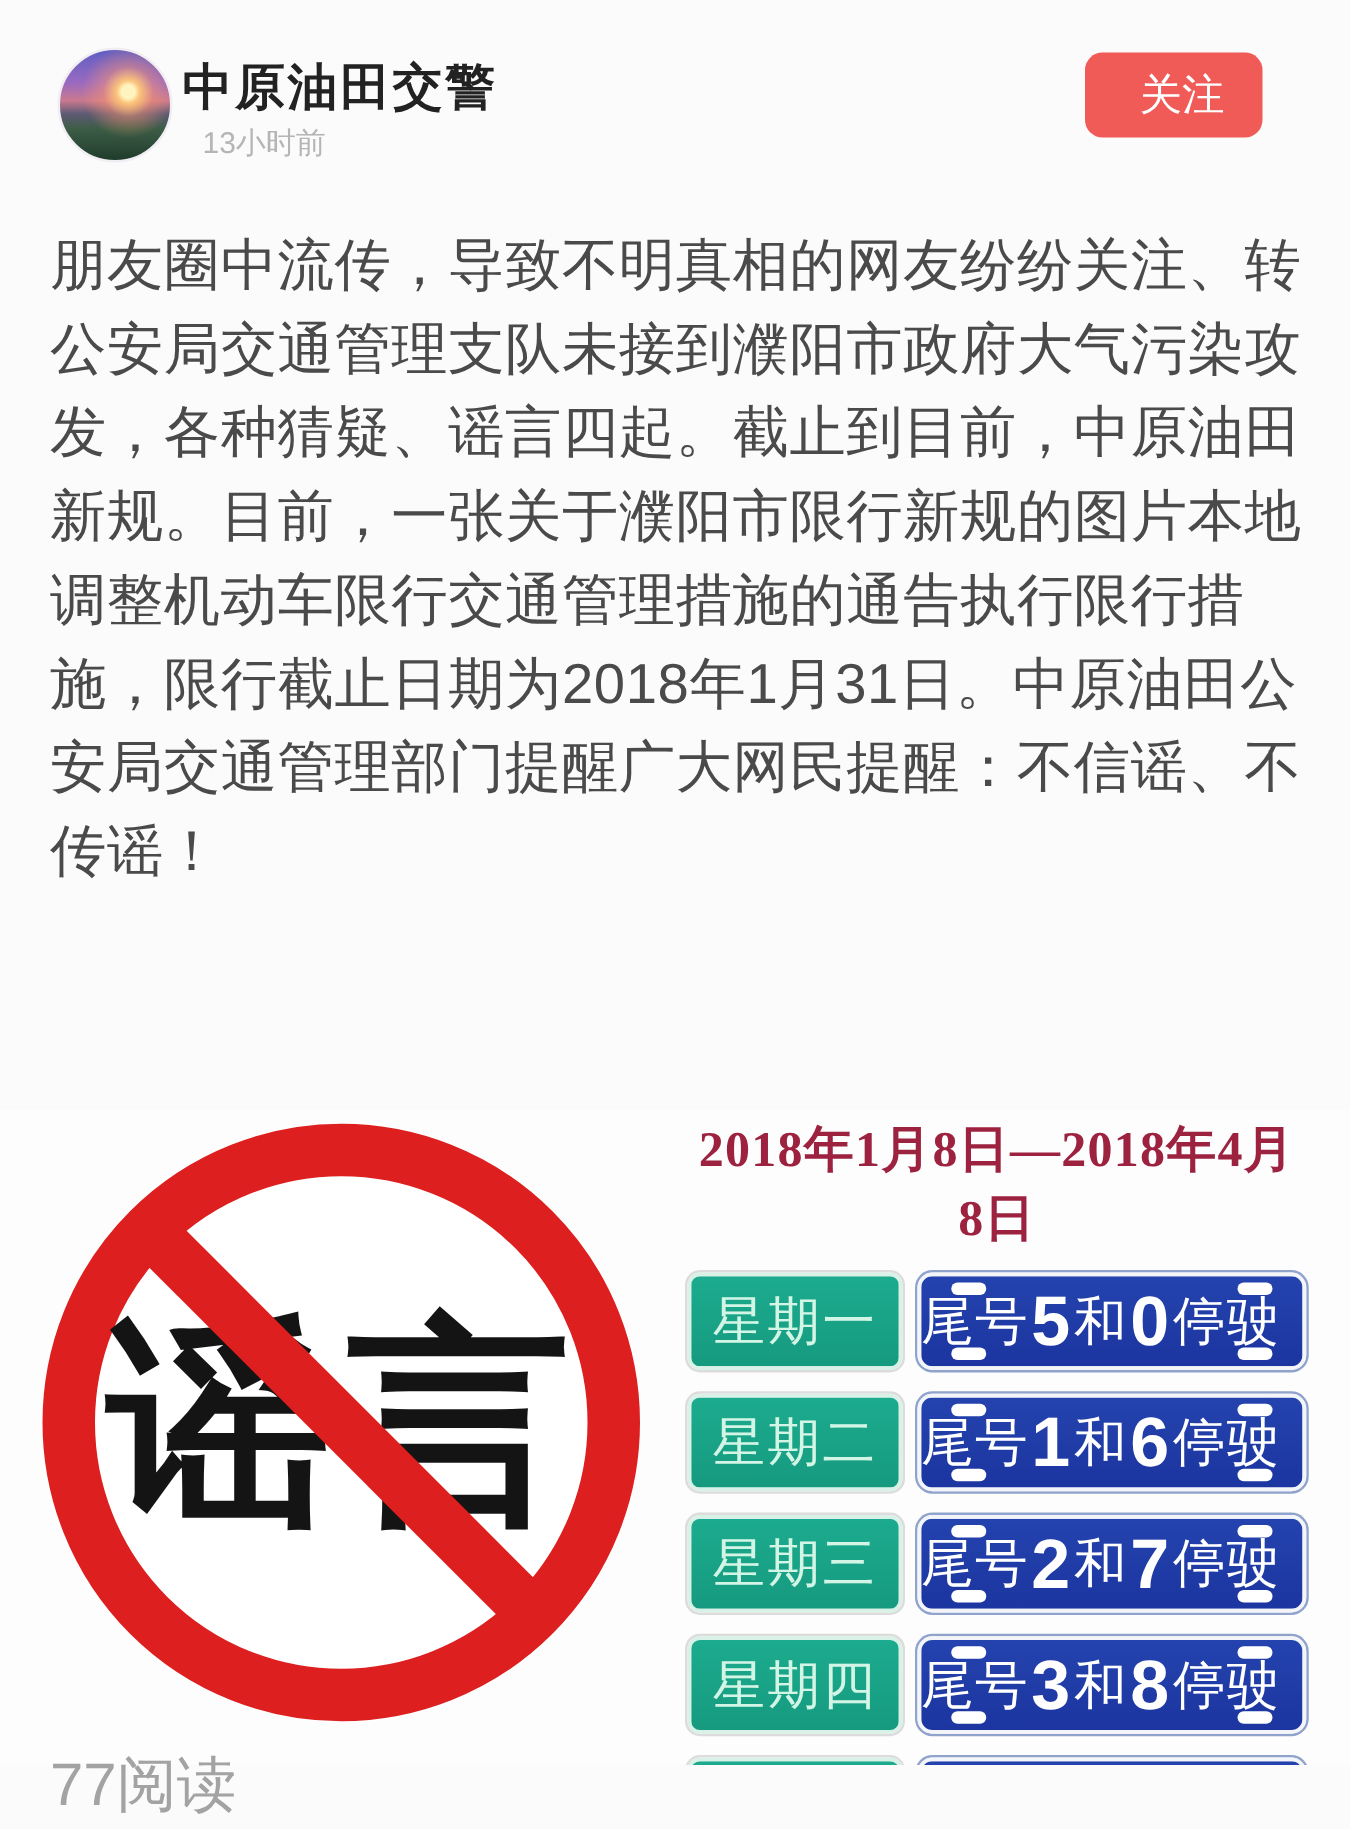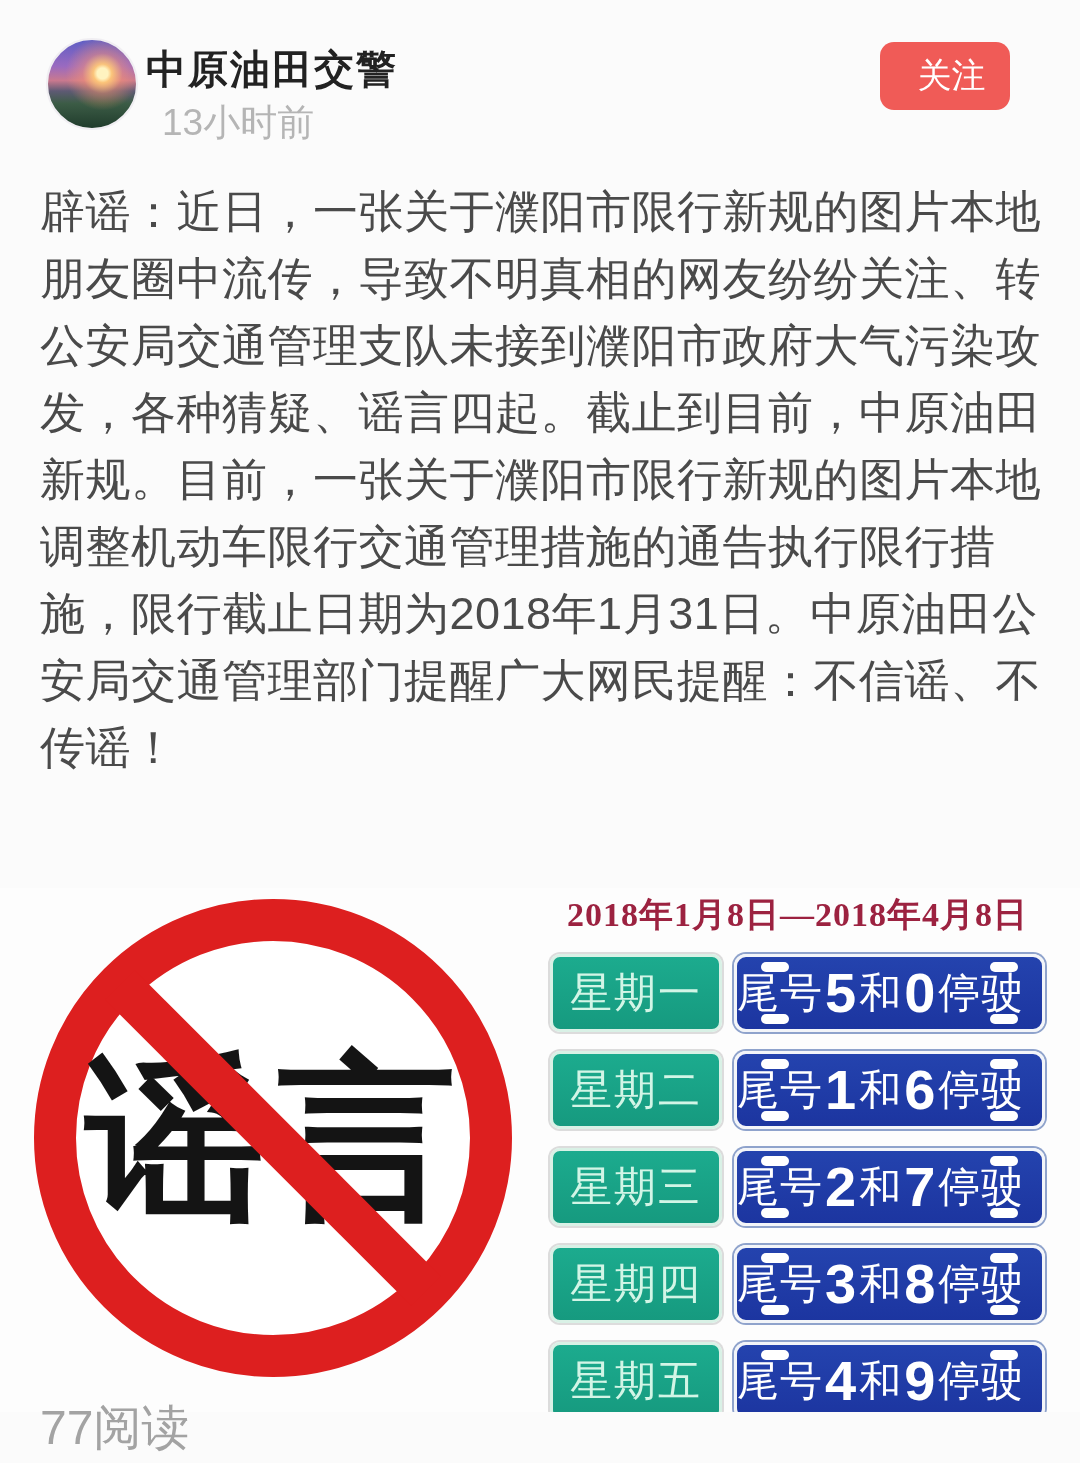--- a/index.html
+++ b/index.html
@@ -11,38 +11,38 @@
   
   .header{position:absolute;left:46px;top:36px;right:40px;height:100px;}
   .avatar{
     position:absolute;left:0;top:2px;width:92px;height:92px;border-radius:50%;
     border:2px solid #f0eef2;box-sizing:border-box;
     background:
       radial-gradient(circle at 62% 38%, #fff3c0 0 7%, rgba(255,200,120,.95) 12%, rgba(255,150,110,.45) 26%, rgba(255,120,140,0) 48%),
       linear-gradient(180deg,#5f5ec4 0%,#9a6ac0 30%,#c9798f 46%,#5e5a74 58%,#3c5c46 72%,#203c2c 100%);
   }
   .account-name{position:absolute;left:100px;top:6px;font-size:40px;font-weight:700;color:#222;letter-spacing:2px;}
-  .timestamp{position:absolute;left:116px;top:62px;font-size:37px;color:#b5b5b5;}
+  .timestamp{position:absolute;left:116px;top:62px;font-size:24px;color:#b5b5b5;}
   .follow-btn{
-    position:absolute;right:30px;top:6px;width:130px;height:68px;
+    position:absolute;right:30px;top:6px;width:142px;height:68px;
     background:#f05b57;color:#fff;font-size:34px;border:none;border-radius:14px;
     font-family:inherit;display:flex;align-items:center;justify-content:center;cursor:pointer;padding-left:19px;
   }
   
   .post-text{position:absolute;left:40px;top:178px;width:1010px;color:#4a4a4a;}
   .post-line{font-size:45px;line-height:67px;white-space:nowrap;letter-spacing:0.5px;}
   
   .figure{position:absolute;left:0;top:888px;width:1080px;height:524px;background:#fdfdfd;overflow:hidden;}
   .ban-sign{position:absolute;left:28px;top:2px;width:490px;height:500px;}
   
   .schedule{position:absolute;left:550px;top:0;width:495px;}
   .date-range{
     margin-top:4px;text-align:center;
     font-family:"Liberation Serif","DejaVu Serif",serif;
-    font-weight:700;font-size:34px;color:#9c2240;letter-spacing:1px;
+    font-weight:700;font-size:40px;color:#9c2240;letter-spacing:1px;
   }
   .rows{margin-top:16px;}
   .sched-row{display:flex;height:78px;margin-bottom:19px;}
   .day-plate{
     width:166px;flex:none;margin-right:12px;
     background:linear-gradient(180deg,#1cab8e,#169a7f);
     border:3px solid #d9f1e6;box-shadow:0 0 0 2px #dcdcdc;border-radius:10px;
     display:flex;align-items:center;justify-content:center;
     color:#d2f5e6;font-size:42px;letter-spacing:2px;
   }
@@ -66,21 +66,20 @@
 <div class="post-card">
 
   <div class="header">
     <div class="avatar"></div>
     <div class="account-name">中原油田交警</div>
     <div class="timestamp">13小时前</div>
     <button class="follow-btn">关注</button>
   </div>
 
   <div class="post-text">
-    <div class="post-line">辟谣：近日，一张关于濮阳市限行新规的图片本地</div>
     <div class="post-line">朋友圈中流传，导致不明真相的网友纷纷关注、转</div>
     <div class="post-line">公安局交通管理支队未接到濮阳市政府大气污染攻</div>
     <div class="post-line">发，各种猜疑、谣言四起。截止到目前，中原油田</div>
     <div class="post-line">新规。目前，一张关于濮阳市限行新规的图片本地</div>
     <div class="post-line">调整机动车限行交通管理措施的通告执行限行措</div>
     <div class="post-line">施，限行截止日期为2018年1月31日。中原油田公</div>
     <div class="post-line">安局交通管理部门提醒广大网民提醒：不信谣、不</div>
     <div class="post-line">传谣！</div>
   </div>
 

